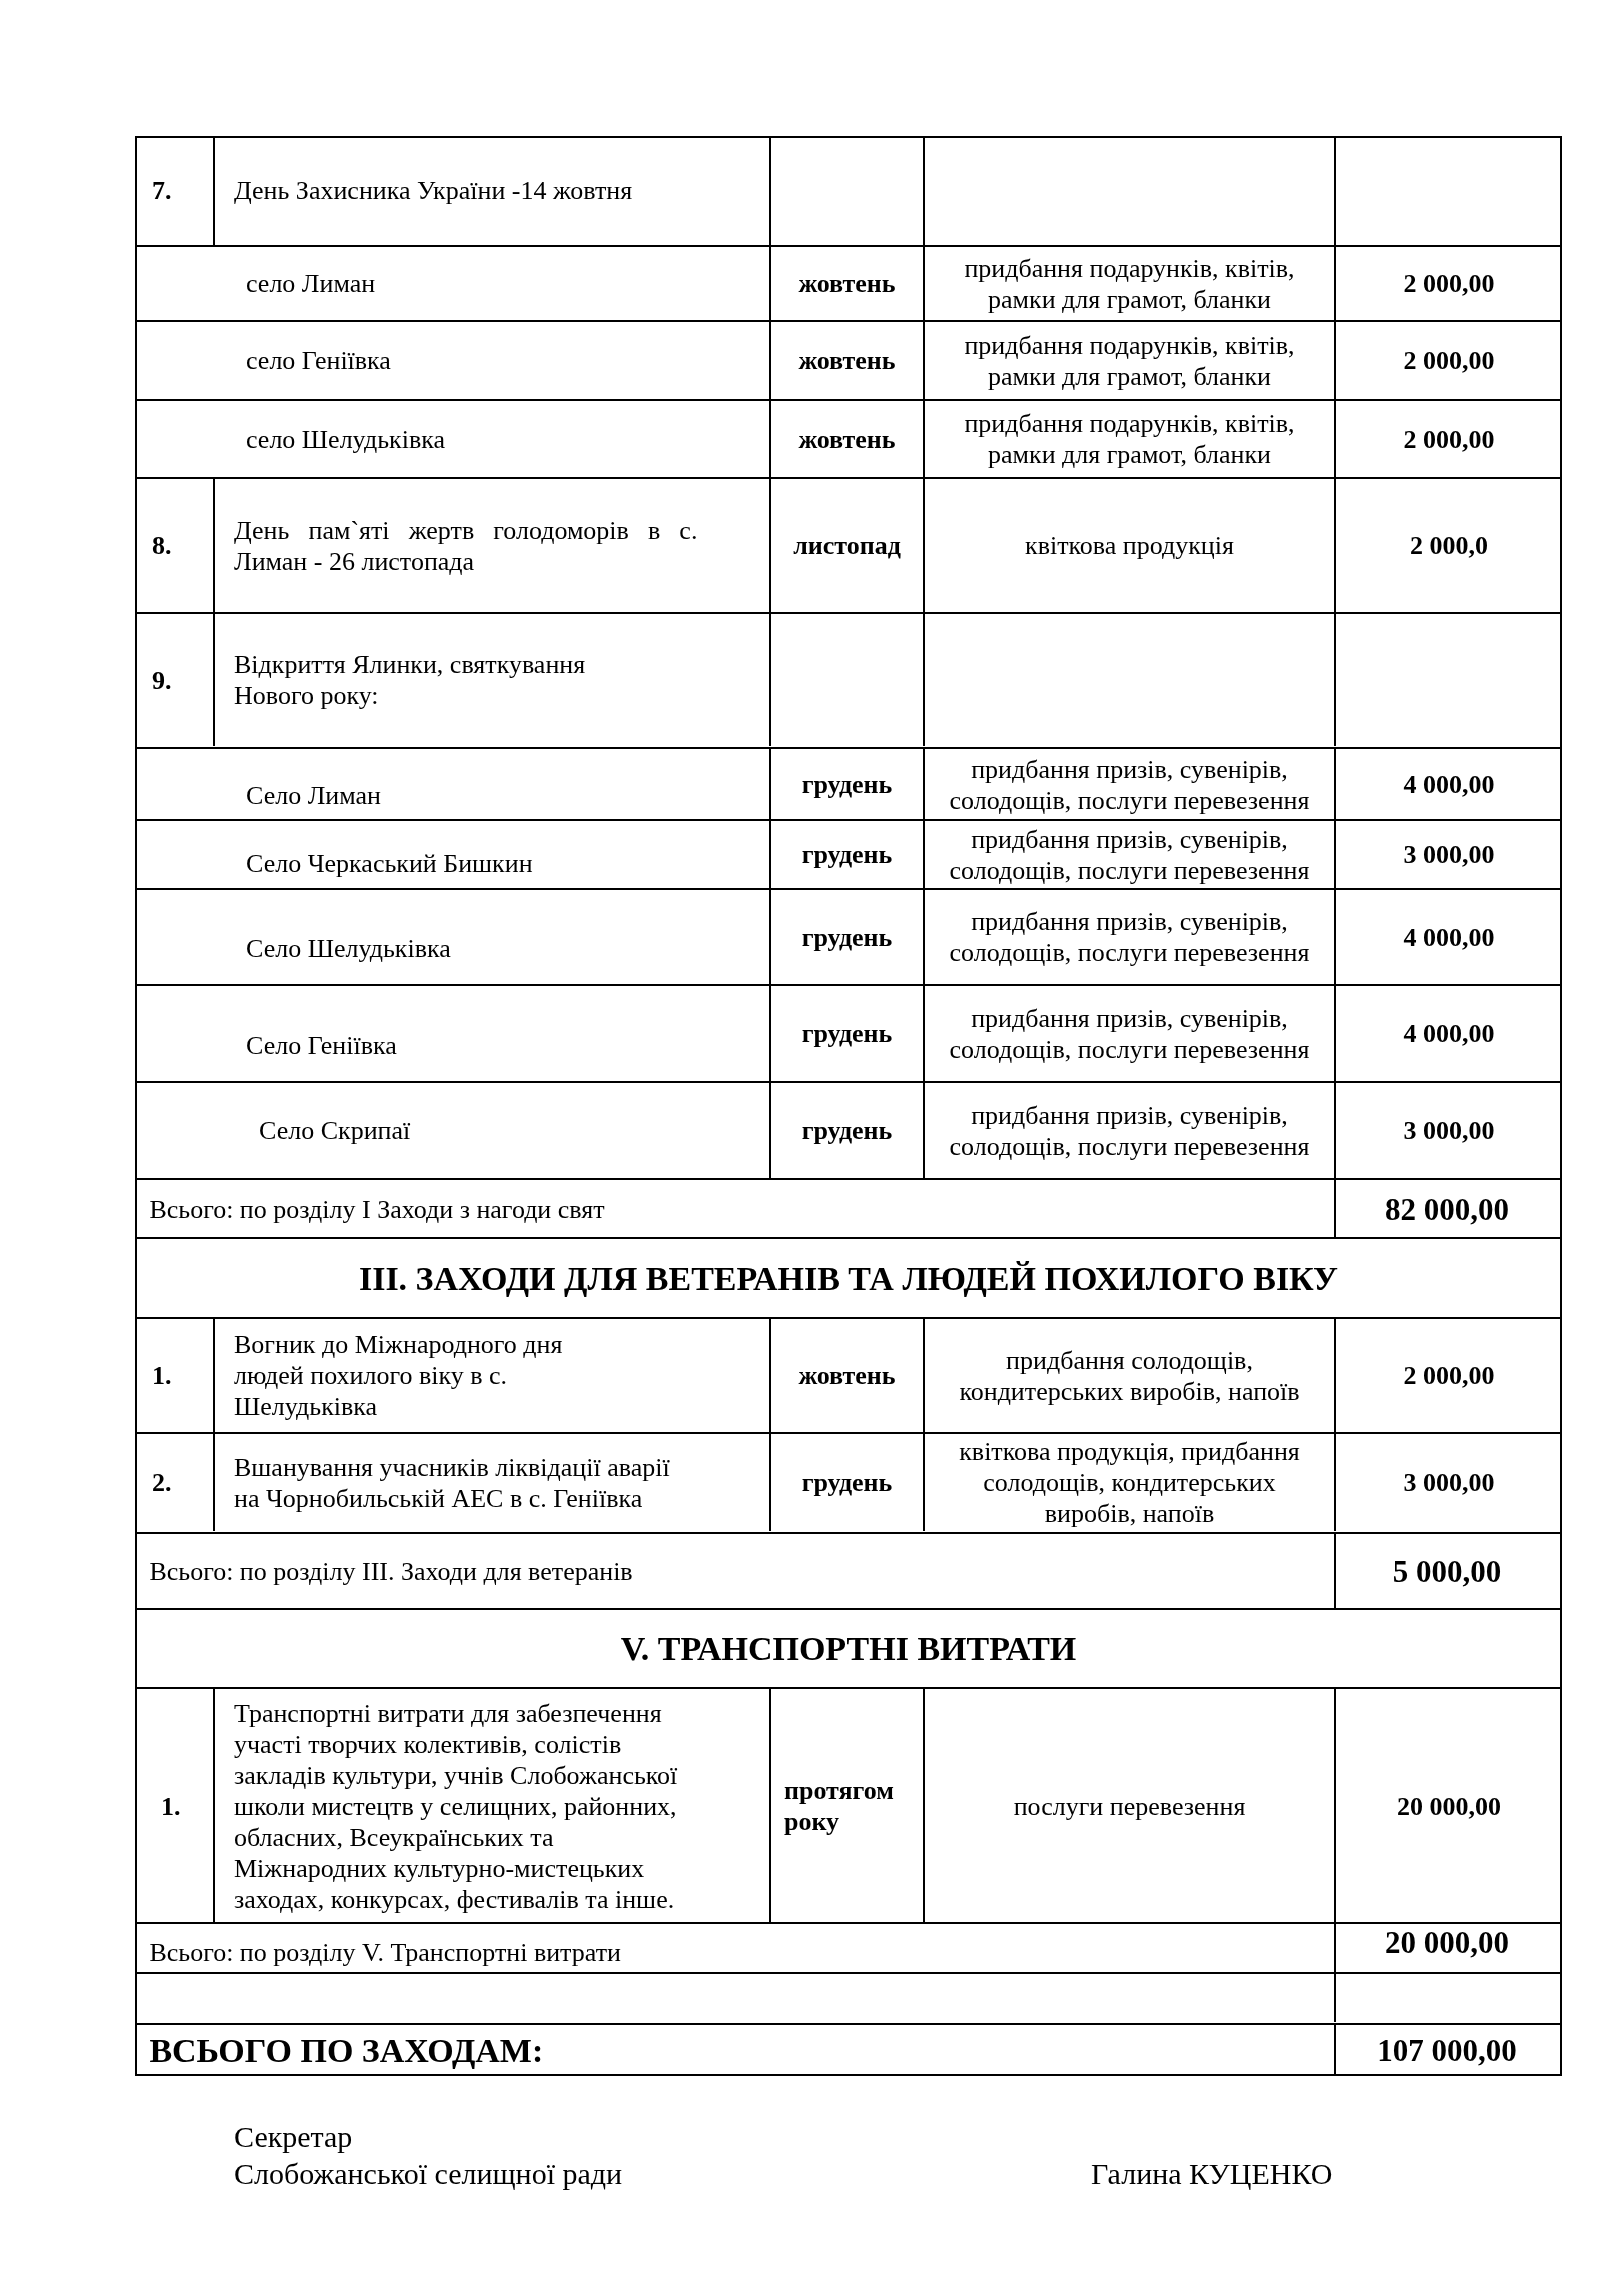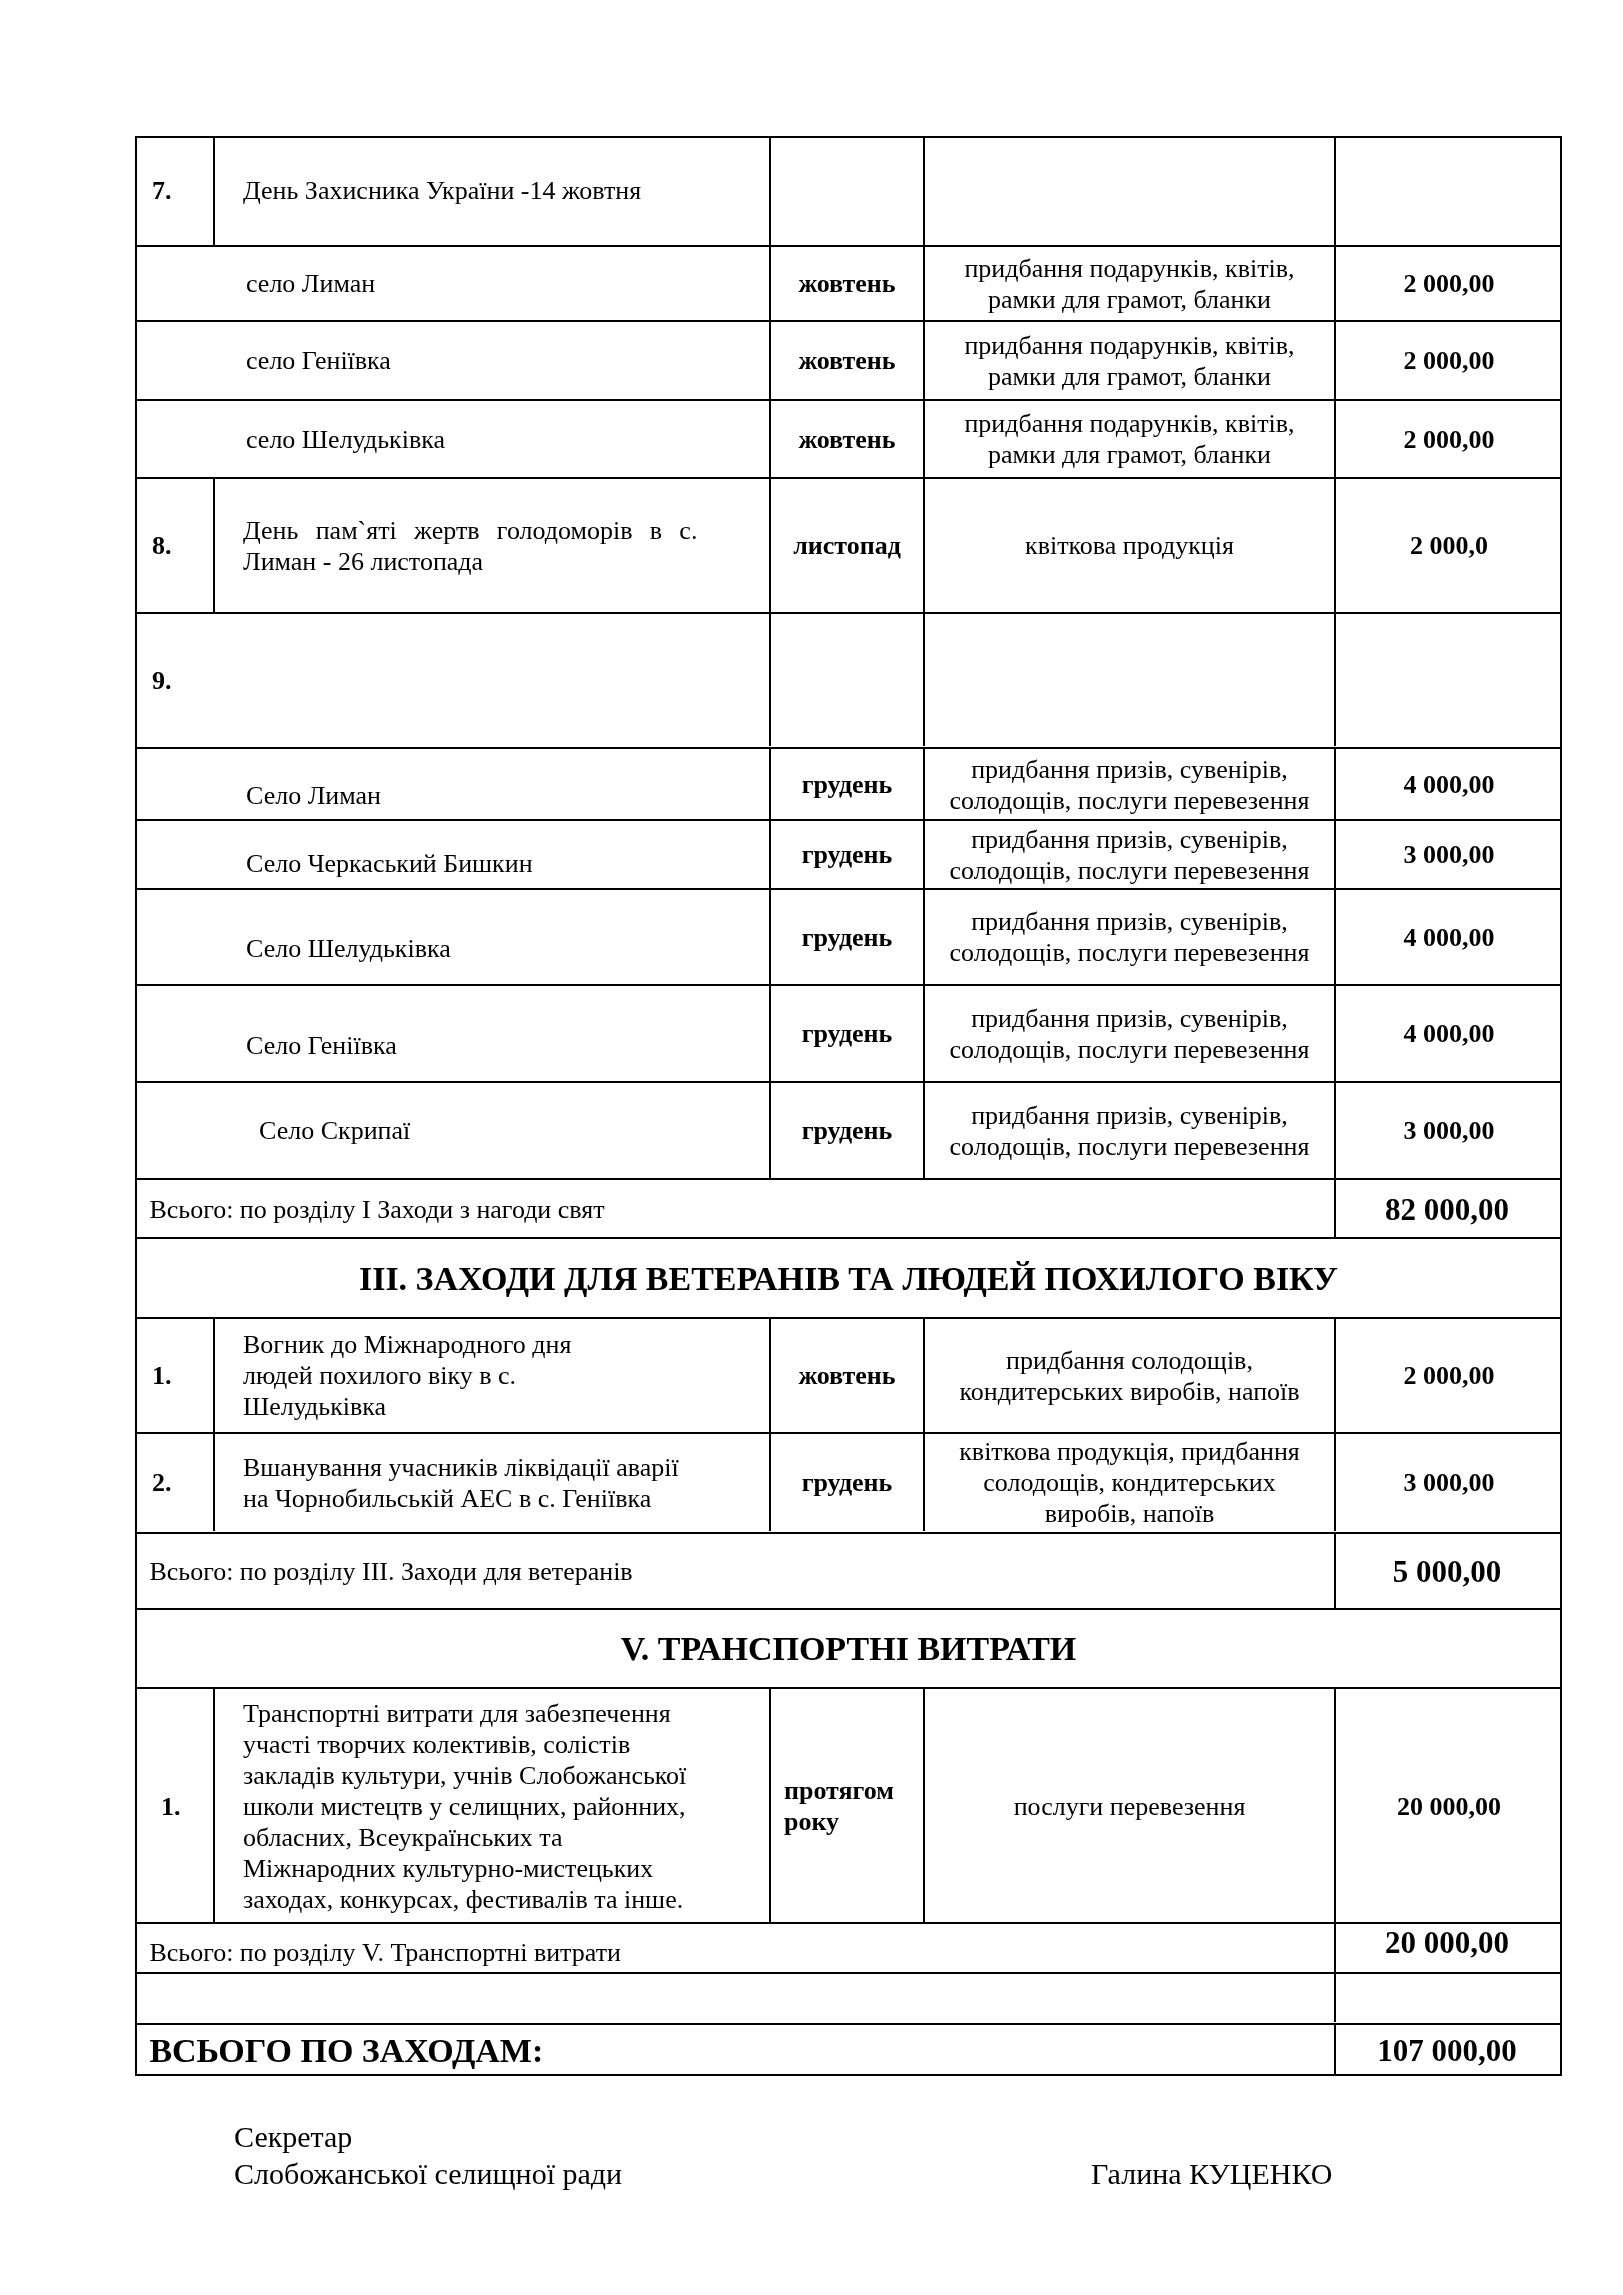--- a/index.html
+++ b/index.html
@@ -6,21 +6,21 @@
   body { width: 1623px; height: 2295px; position: relative; overflow: hidden;
          font-family: "Liberation Serif", "DejaVu Serif", serif; color: #000; }
   .page { position: absolute; left: 0; top: 0; width: 1623px; height: 2295px; }
   .tbl { position: absolute; left: 135px; top: 136px; width: 1427px; }
   .row { position: absolute; left: 0; width: 1427px; box-sizing: border-box; }
   .cell { position: absolute; top: 0; bottom: 0; box-sizing: border-box;
           display: flex; align-items: center; font-size: 26px; line-height: 31px; }
   .b-top { border-top: 2.6px solid #000; }
   .b-left { border-left: 2px solid #000; }
   .c-num { left: 0; width: 78px; justify-content: flex-start; padding-left: 17px; font-weight: bold; }
-  .c-name { left: 78px; width: 504px; padding-left: 28px; padding-right: 19.6px; }
+  .c-name { left: 78px; width: 504px; padding-left: 19px; padding-right: 19.6px; }
   .c-name-wide { left: 0; width: 634px; padding-left: 111px; }
   .c-month { left: 634px; width: 154px; justify-content: center; font-weight: bold; }
   .c-purpose { left: 788px; width: 411px; justify-content: center; text-align: center; padding: 0 9.2px; }
   .c-sum { left: 1199px; width: 228px; justify-content: center; font-weight: bold; }
   .c-total-label { left: 0; width: 1199px; padding-left: 14.4px; }
   .c-total-sum { left: 1199px; width: 224px; justify-content: center; font-weight: bold; font-size: 31px; }
   .c-heading { left: 0; width: 1427px; justify-content: center; font-weight: bold; font-size: 34px; }
   .bottom-align { align-items: flex-end; padding-bottom: 9.2px; }
   .grand-label { font-weight: bold; font-size: 34px; border-radius: 14px; }
   .outer { position: absolute; left: 135px; top: 136px; width: 1427px; height: 1940px;
@@ -65,20 +65,21 @@
     <div class="row b-top" style="top:341px;height:135px;">
       <div class="cell c-num">8.</div>
       <div class="cell c-name b-left" style="text-align:justify;">День пам`яті жертв голодоморів в с. Лиман - 26 листопада</div>
       <div class="cell c-month b-left">листопад</div>
       <div class="cell c-purpose b-left">квіткова продукція</div>
       <div class="cell c-sum b-left">2 000,0</div>
     </div>
 
     <div class="row b-top" style="top:476px;height:134px;">
       <div class="cell c-num">9.</div>
+      <div class="cell c-name b-left" style="padding-right:131px;">Відкриття Ялинки, святкування Нового року:</div>
       <div class="cell c-month b-left"></div>
       <div class="cell c-purpose b-left"></div>
       <div class="cell c-sum b-left"></div>
     </div>
 
     <div class="row b-top" style="top:611px;height:73px;">
       <div class="cell c-name-wide bottom-align">Село Лиман</div>
       <div class="cell c-month b-left">грудень</div>
       <div class="cell c-purpose b-left">придбання призів, сувенірів, солодощів, послуги перевезення</div>
       <div class="cell c-sum b-left">4 000,00</div>

